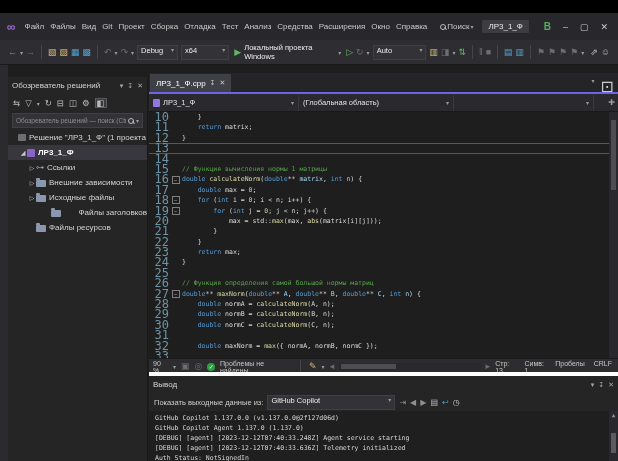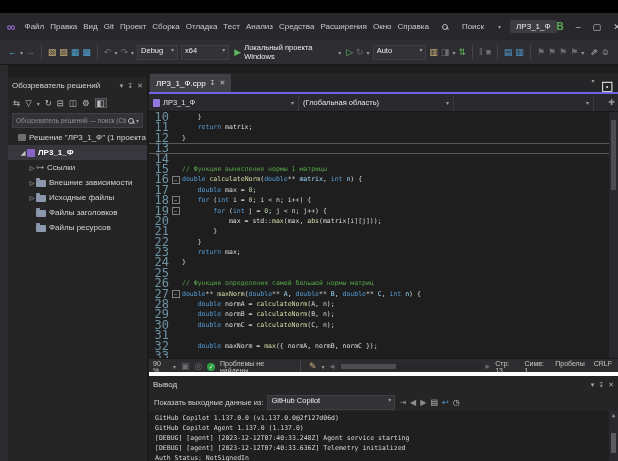--- a/index.html
+++ b/index.html
@@ -5,21 +5,21 @@
   html,body{margin:0;padding:0;background:#000;}
   #app{position:relative;width:618px;height:461px;background:#000;overflow:hidden;
        font-family:"Liberation Sans",sans-serif;color:#cccccc;-webkit-font-smoothing:antialiased;}
   .abs{position:absolute;}
 
   
   .titlebar{top:13px;left:0;width:618px;height:27px;background:#28282c;display:flex;align-items:center;}
   .vslogo{color:#9b6bd3;font-weight:bold;font-size:12px;margin:0 6px 0 7px;}
   .menubar{display:flex;align-items:center;}
   .menu-item{font-size:8px;color:#c9c9c9;padding:3px 3px;cursor:default;}
-  .tb-search{display:flex;align-items:center;gap:14px;margin-left:10px;font-size:8px;color:#c9c9c9;}
+  .tb-search{display:flex;align-items:center;gap:1px;margin-left:10px;font-size:8px;color:#c9c9c9;}
   .mag{position:relative;width:6px;height:6px;display:inline-block;}
   .mag::before{content:"";position:absolute;top:0;left:0;width:4px;height:4px;border:1px solid #bbb;border-radius:50%;}
   .mag::after{content:"";position:absolute;left:4px;top:4px;width:3px;height:1px;background:#bbb;transform:rotate(45deg);}
   .caret{font-size:6px;color:#9a9a9a;}
   .title-chip{margin-left:9px;background:#3c3c41;color:#ececec;font-size:8px;padding:2px 6px;border-radius:1px;}
   .tb-right{margin-left:auto;display:flex;align-items:center;gap:12px;padding-right:10px;}
   .account-badge{color:#57ab5a;font-weight:bold;font-size:10px;}
   .winbtn{font-size:9px;color:#c9c9c9;}
 
   
@@ -116,21 +116,21 @@
 </style>
 </head>
 <body>
 
 <div id="app">
 
   <div class="abs titlebar">
     <span class="vslogo">∞</span>
     <div class="menubar">
         <span class="menu-item">Файл</span>
-        <span class="menu-item">Правка</span>
+        <span class="menu-item">Файлы</span>
         <span class="menu-item">Вид</span>
         <span class="menu-item">Git</span>
         <span class="menu-item">Проект</span>
         <span class="menu-item">Сборка</span>
         <span class="menu-item">Отладка</span>
         <span class="menu-item">Тест</span>
         <span class="menu-item">Анализ</span>
         <span class="menu-item">Средства</span>
         <span class="menu-item">Расширения</span>
         <span class="menu-item">Окно</span>
@@ -251,21 +251,21 @@
           <div class="tree-row" style="padding-left: 20px;">
             <span class="tr-arrow">▷</span>
             <span class="tr-icon ic-folder"></span>
             <span>Внешние зависимости</span>
           </div>
           <div class="tree-row" style="padding-left: 20px;">
             <span class="tr-arrow">▷</span>
             <span class="tr-icon ic-folder"></span>
             <span>Исходные файлы</span>
           </div>
-          <div class="tree-row" style="padding-left: 20px;">
+          <div class="tree-row" style="padding-left: 20px; justify-content: space-between;">
             <span class="tr-arrow"></span>
             <span class="tr-icon ic-folder"></span>
             <span>Файлы заголовков</span>
           </div>
           <div class="tree-row" style="padding-left: 20px;">
             <span class="tr-arrow"></span>
             <span class="tr-icon ic-folder"></span>
             <span>Файлы ресурсов</span>
           </div>
         </div>

